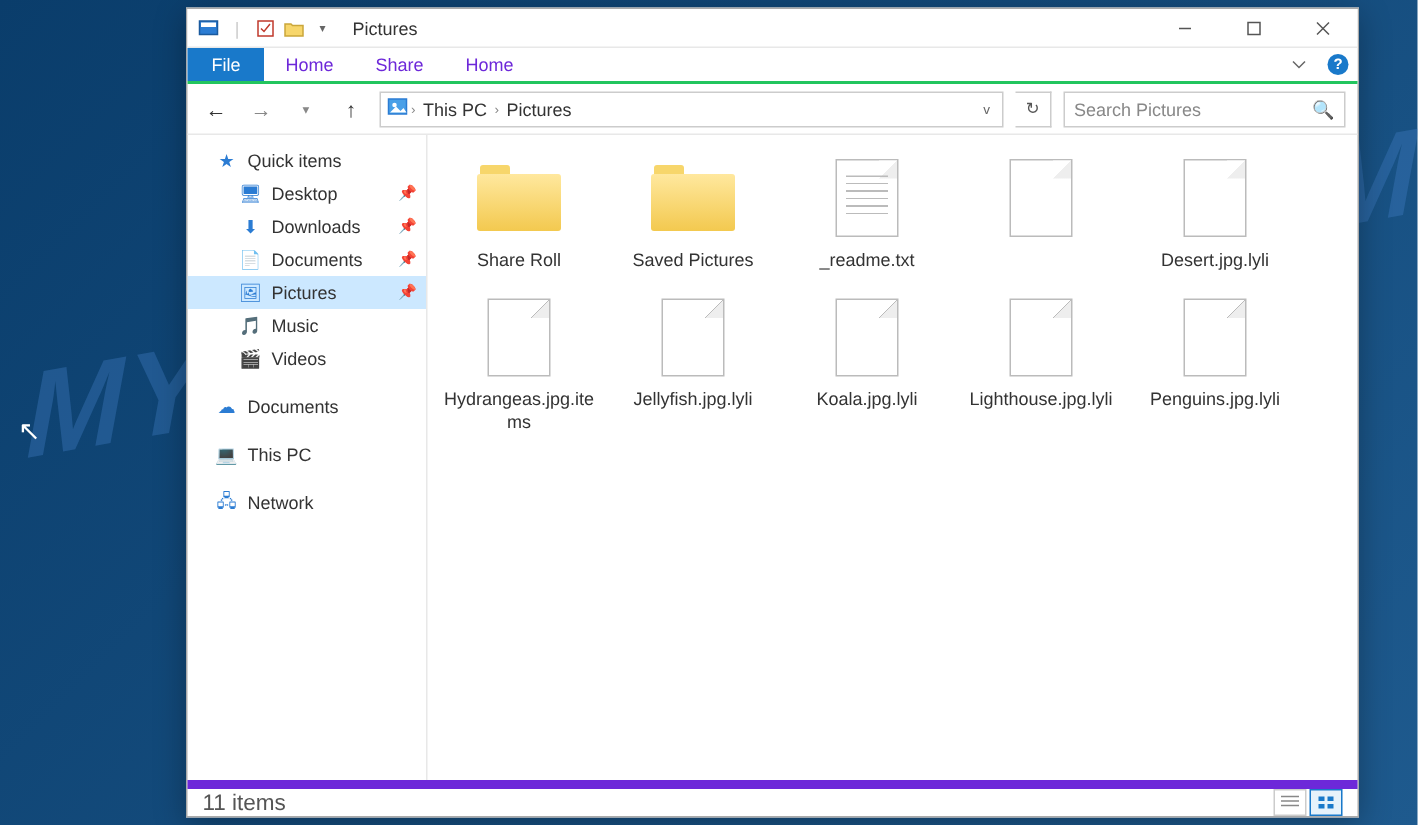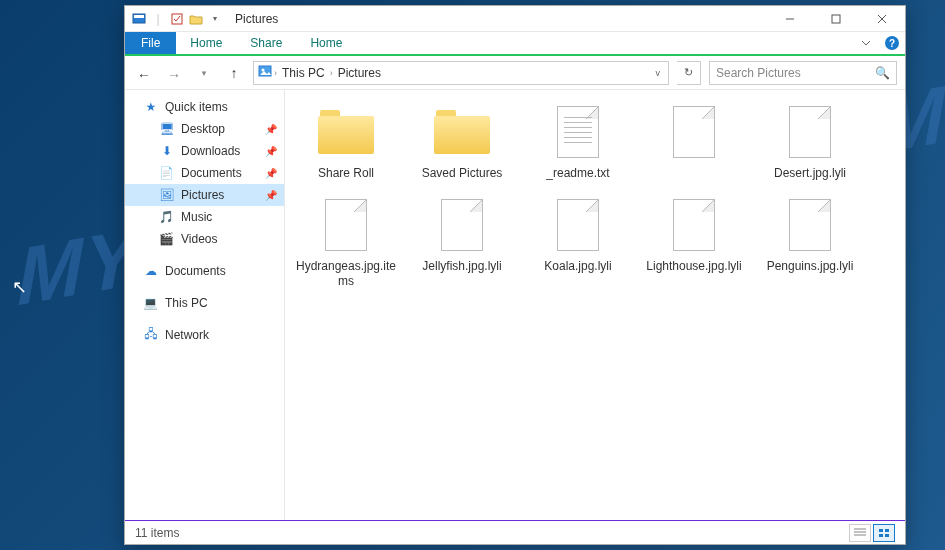--- a/index.html
+++ b/index.html
@@ -6,21 +6,21 @@
 body { background: linear-gradient(135deg, #0a3d6b 0%, #1e5a8e 100%); width: 945px; height: 550px; overflow: hidden; position: relative; }
 .window { position: absolute; left: 124px; top: 5px; width: 782px; height: 540px; background: #fff; border: 1px solid #aaa; box-shadow: 0 4px 20px rgba(0,0,0,.3); display: flex; flex-direction: column; }
 .titlebar { height: 26px; display: flex; align-items: center; font-size: 12px; background: #fff; border-bottom: 1px solid #e8e8e8; }
 .titlebar .tb-icons { display: flex; align-items: center; gap: 3px; padding: 0 6px; }
 .titlebar .tb-icons .qa-icon { width: 16px; height: 16px; display:flex; align-items:center; justify-content:center; }
 .titlebar .title { padding-left: 6px; color: #333; }
 .titlebar .spacer { flex: 1; }
 .winbtn { width: 46px; height: 26px; display: flex; align-items: center; justify-content: center; color: #555; }
 .ribbon { height: 24px; display: flex; align-items: stretch; border-bottom: 2px solid #22c55e; background: #fff; }
 .ribbon .file { background: #1979ca; color: #fff; font-size: 12px; padding: 0 16px; display:flex; align-items:center; }
-.ribbon .tab { font-size: 12px; color: #0f766e; padding: 0 14px; display:flex; align-items:center;text-align:center; }
+.ribbon .tab { font-size: 12px; color: #6d28d9; padding: 0 14px; display:flex; align-items:center;text-align:center; }
 .ribbon .spacer { flex: 1; }
 .ribbon .expand { width: 26px; display:flex; align-items:center; justify-content:center; color:#555; }
 .ribbon .help { width: 26px; display:flex; align-items:center; justify-content:center; }
 .help-circle { width: 14px; height: 14px; border-radius: 50%; background: #1979ca; color:#fff; font-size:10px; display:flex; align-items:center; justify-content:center; font-weight:bold; }
 .navbar { height: 34px; display: flex; align-items: center; padding: 4px 8px; gap: 8px; border-bottom: 1px solid #e8e8e8; }
 .navbtn { width: 22px; height: 22px; display:flex; align-items:center; justify-content:center; color:#888; font-size: 14px; }
 .navbtn.enabled { color:#333; }
 .addressbar { flex: 1; height: 24px; border: 1px solid #ccc; display: flex; align-items: center; font-size: 12px; padding: 0 4px; }
 .addressbar .crumb { padding: 0 3px; color:#333; }
 .addressbar .sep { color:#888; font-size:9px; padding:0 2px; }
@@ -40,21 +40,21 @@
 .content { flex: 1; padding: 10px 8px; display: flex; flex-wrap: wrap; align-content: flex-start; gap: 8px 10px; overflow: auto; }
 .file-item { width: 106px; display: flex; flex-direction: column; align-items: center; text-align: center; font-size: 12px; color: #333; padding: 4px 2px; }
 .file-item .thumb { width: 64px; height: 56px; margin-bottom: 6px; display:flex; align-items:center; justify-content:center; }
 .file-item .label { line-height: 1.25; word-break: break-word; max-height: 32px; overflow:hidden; }
 .folder-shape { width: 56px; height: 44px; position:relative; }
 .folder-shape::before { content:''; position:absolute; left:2px; top:0; width:20px; height:8px; background:#f7d66b; border-radius:2px 2px 0 0; }
 .folder-shape::after { content:''; position:absolute; left:0; top:6px; right:0; bottom:0; background:linear-gradient(#ffe89e,#f3c94f); border-radius:2px; }
 .doc-shape { width: 42px; height: 52px; background:#fff; border:1px solid #bbb; position:relative; }
 .doc-shape .fold { position:absolute; right:0; top:0; width:12px; height:12px; background:linear-gradient(135deg,#fff 49%,#bbb 50%,#eee 51%); }
 .doc-shape.text::after { content:''; position:absolute; left:6px; top:10px; right:6px; height:28px; background:repeating-linear-gradient(#bbb 0,#bbb 1px,transparent 1px,transparent 5px); }
-.statusbar { height: 24px; border-top: 1px solid #6d28d9; display:flex; align-items:center; font-size:12px; color:#555; padding: 0 10px; }
+.statusbar { height: 24px; border-top: 6px solid #6d28d9; display:flex; align-items:center; font-size:15px; color:#555; padding: 0 10px; }
 .statusbar .spacer { flex:1; }
 .statusbar .view-toggle { display:flex; gap:2px; }
 .statusbar .vt { width:22px; height:18px; border:1px solid #ccc; display:flex; align-items:center; justify-content:center; font-size:10px; }
 .statusbar .vt.active { border-color:#1979ca; background:#e6f2fb; }
 .watermark { position:absolute; left:10px; top:150px; font-size:80px; font-weight:800; color:rgba(70,130,200,0.35); transform: rotate(-10deg) skewX(-10deg); letter-spacing:2px; pointer-events:none; white-space:nowrap; font-style:italic; }
 .cursor { position:absolute; left:12px; top:276px; font-size:18px; color:#fff; }
 </style>
 </head>
 <body>
 

